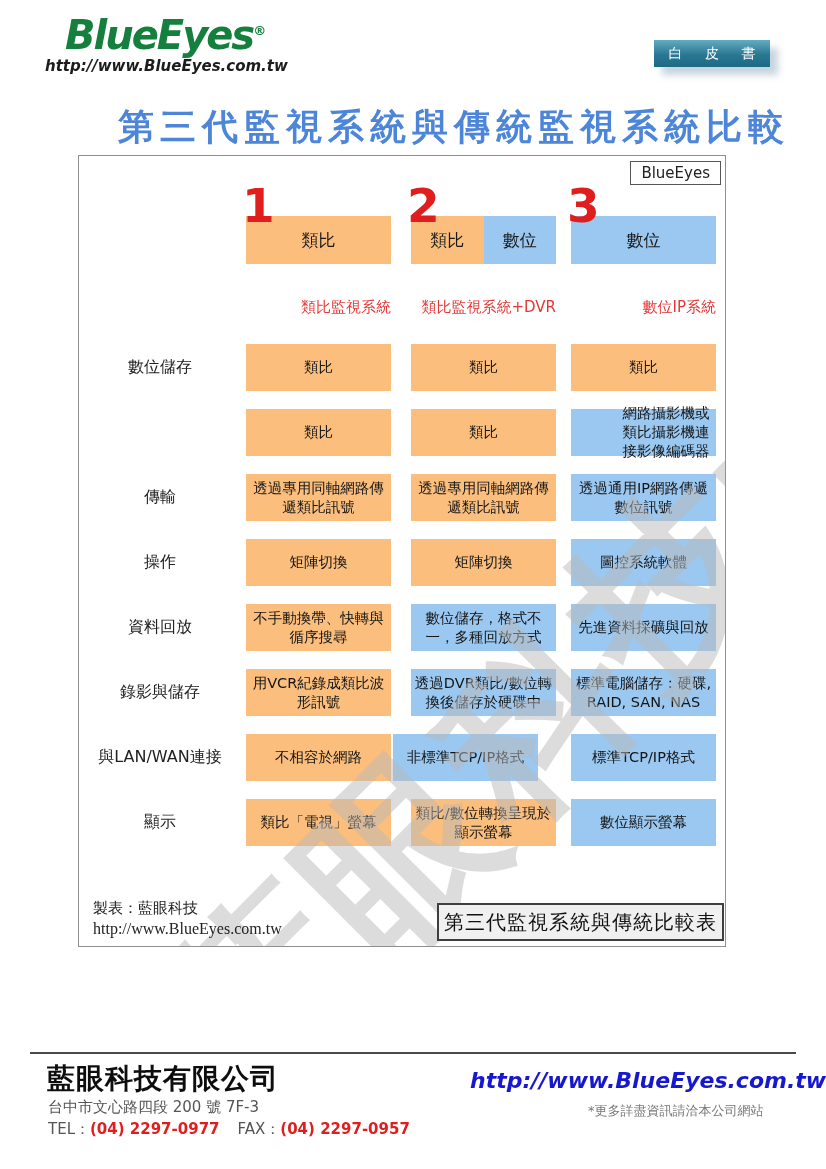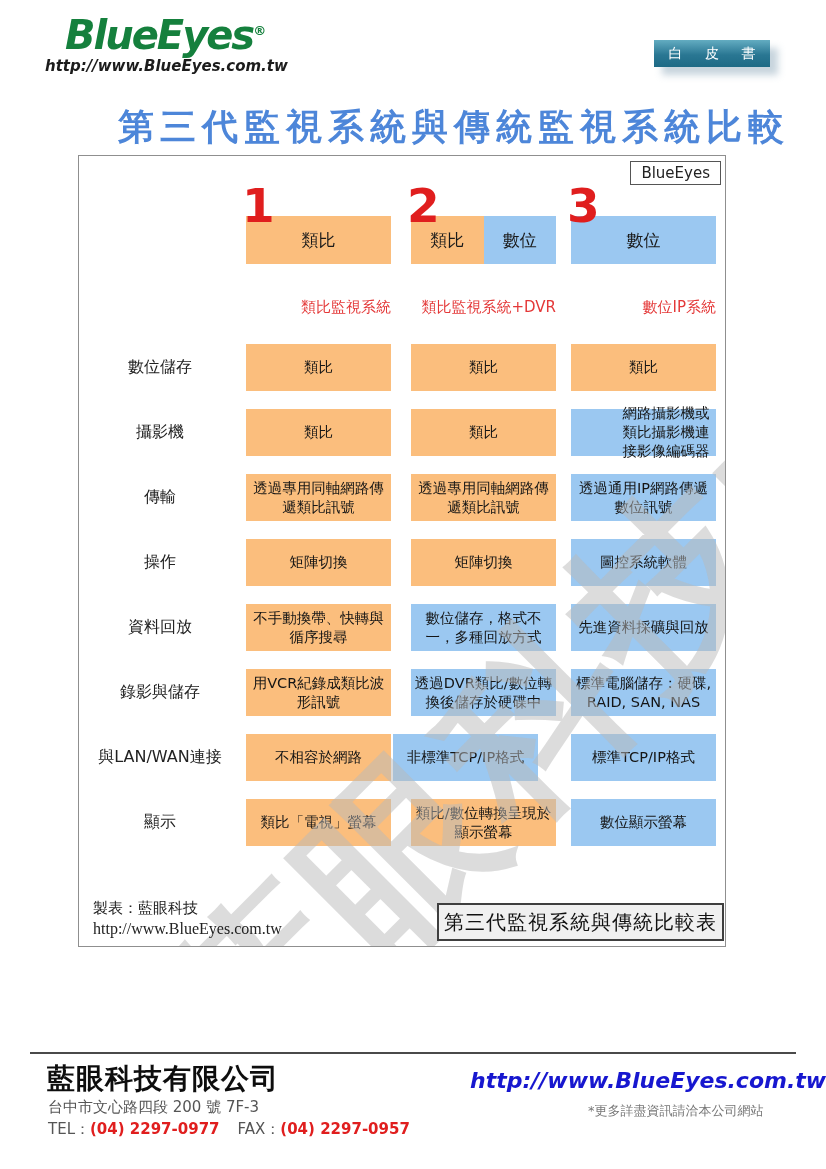--- a/index.html
+++ b/index.html
@@ -101,21 +101,20 @@
         <div class="subtitle" style="left: 492px;">數位IP系統</div>
       </div>
     <div id="rows">
         <div class="row">
     <div class="row-label">數位儲存</div>
   <div class="cell analog" style="left: 167px;">類比</div>
           <div class="cell analog" style="left: 332px;">類比</div>
           <div class="cell analog" style="left: 492px;">類比</div>
         </div>
         <div class="row">
-    <div class="row-label">攝影機</div>
   <div class="cell analog" style="left: 167px;">類比</div>
           <div class="cell analog" style="left: 332px;">類比</div>
           <div class="cell digital" style="left: 492px; padding-left: 48px;">網路攝影機或類比攝影機連接影像編碼器</div>
         </div>
         <div class="row">
     <div class="row-label">傳輸</div>
   <div class="cell analog" style="left: 167px;">透過專用同軸網路傳遞類比訊號</div>
           <div class="cell analog" style="left: 332px;">透過專用同軸網路傳遞類比訊號</div>
           <div class="cell digital" style="left: 492px;">透過通用IP網路傳遞數位訊號</div>
         </div>

